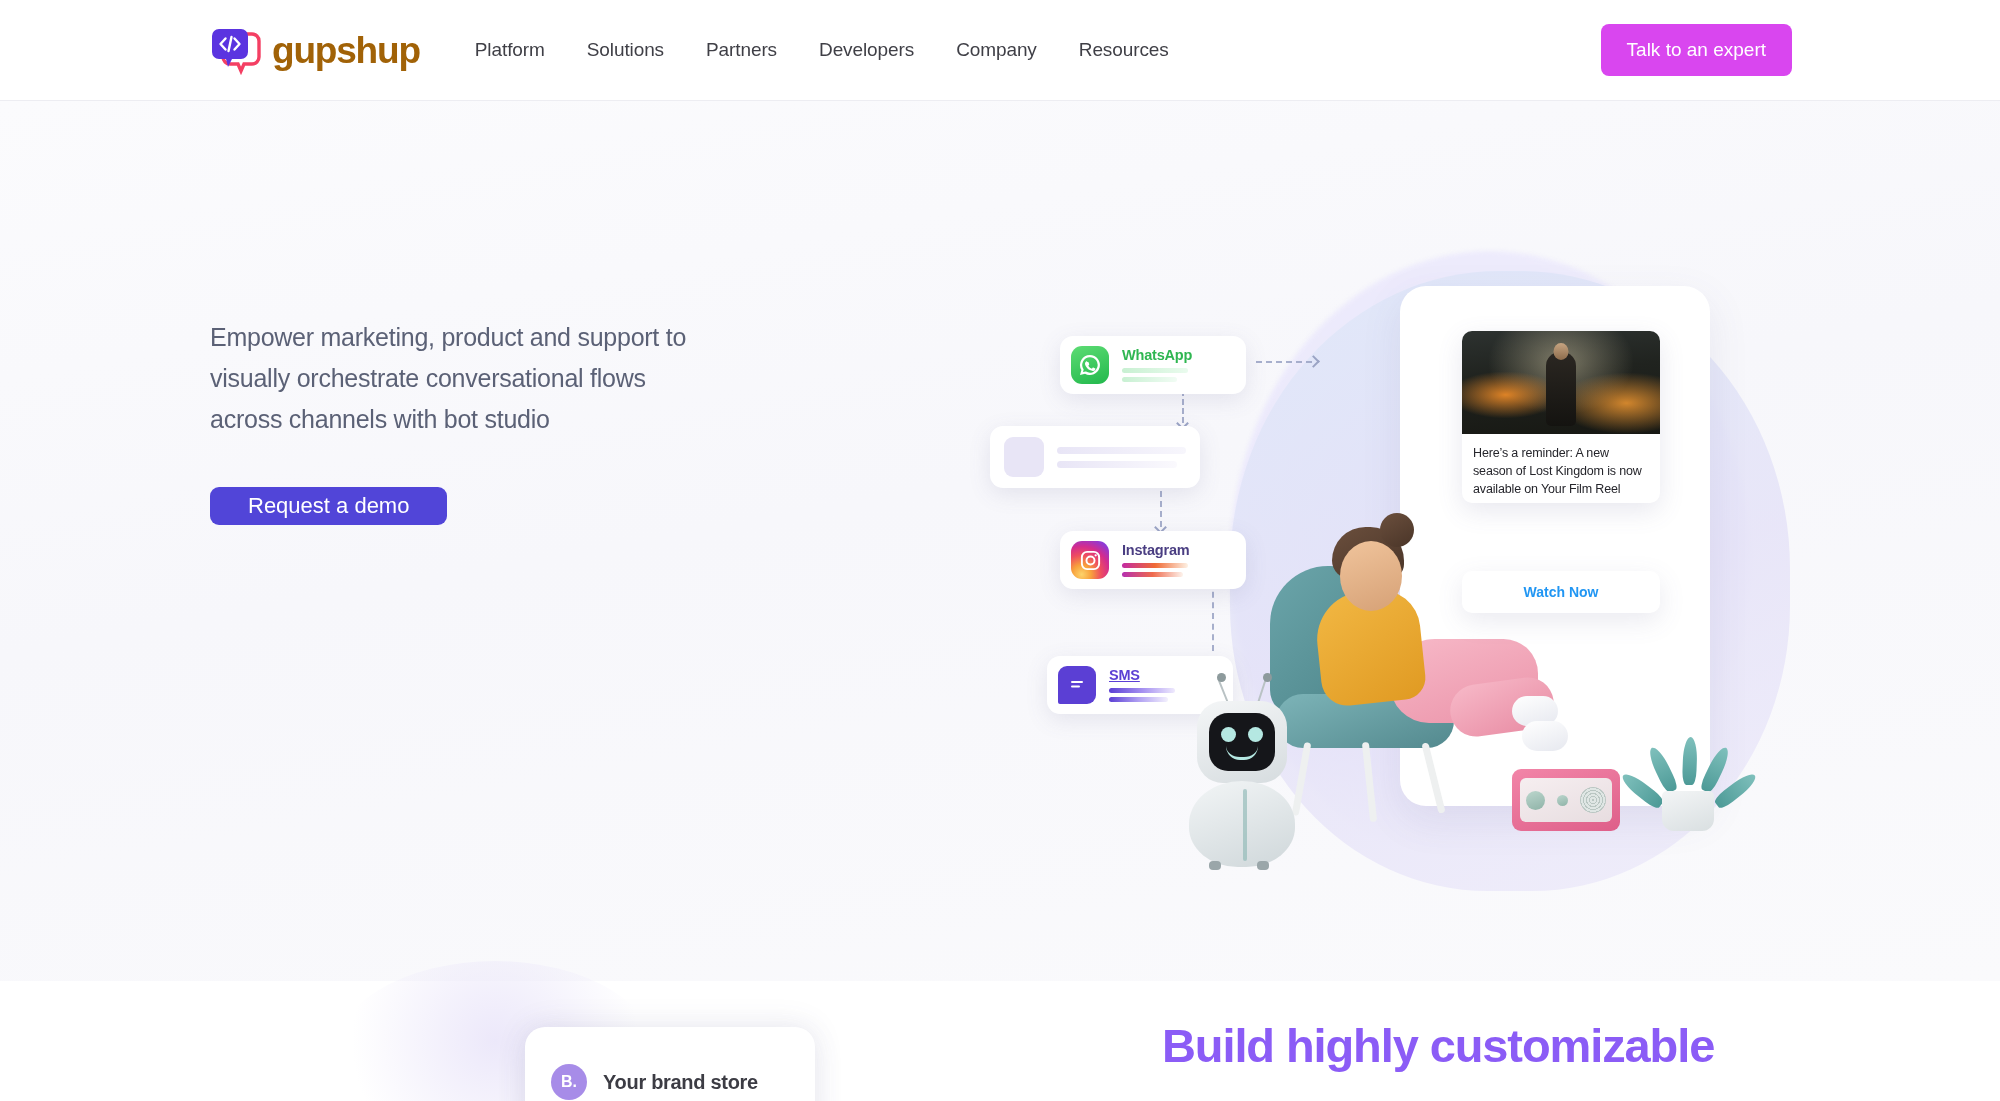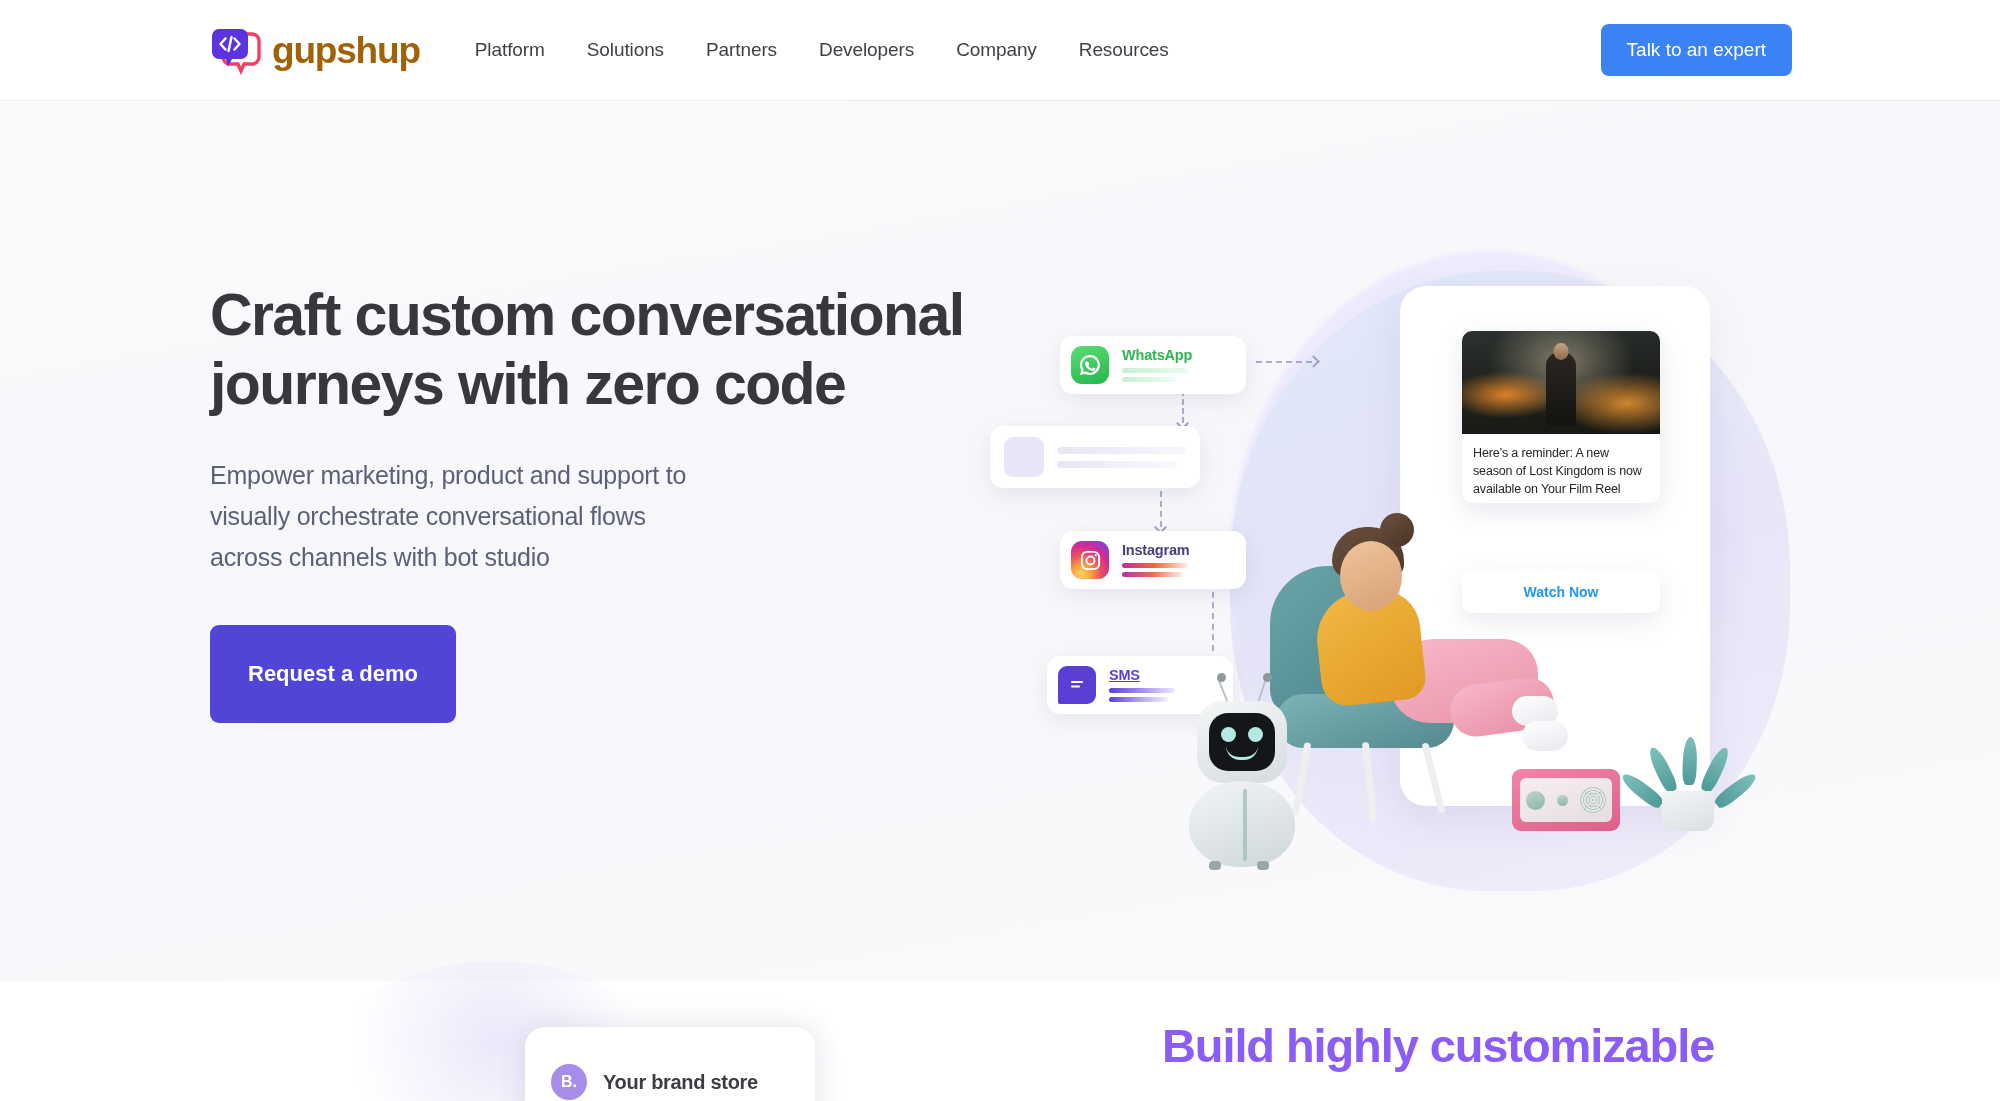--- a/index.html
+++ b/index.html
@@ -25,21 +25,21 @@
   }
 
   .nav { display:flex; align-items:center; gap:42px; margin-left:55px; }
   .nav-item {
     font-size:19px; color:#3f3f46; letter-spacing:-0.1px;
     cursor:pointer; white-space:nowrap;
   }
 
   .header-cta {
     margin-left:auto; margin-right:208px;
-    background:#3b82f6; color:#fff;
+    background:#d946ef; color:#fff;
     font-size:19px; font-family:"Liberation Sans", sans-serif;
     border:none; border-radius:8px;
     padding:15px 26px; cursor:pointer; white-space:nowrap;
   }
 
   
   .hero {
     position:relative; height:880px; overflow:hidden;
     background:linear-gradient(170deg,#fbfbfd 0%,#f7f7fb 45%,#fafafc 100%);
   }
@@ -58,21 +58,21 @@
   }
   .hero-sub {
     margin-top:36px;
     font-size:25px; line-height:1.63; color:#5b6176;
     letter-spacing:-0.25px;
   }
   .hero-btn {
     margin-top:48px;
     display:inline-block; background:#5145d8; color:#fff;
     font-size:22px; font-family:"Liberation Sans", sans-serif;
-    border:none; border-radius:9px; padding:36px 38px; cursor:pointer;font-weight:bold;
+    border:none; border-radius:9px; padding:6px 38px; cursor:pointer;
   }
 
   
   .illo { position:absolute; left:1060px; top:140px; width:720px; height:680px; }
 
   .illo-bigblob {
     position:absolute; left:170px; top:30px;
     width:560px; height:620px; border-radius:48% 48% 46% 46%;
     background:linear-gradient(160deg,#dce7f8 0%,#e3e0f7 55%,#ece9fa 100%);
     opacity:.75;
@@ -337,24 +337,20 @@
 
   <button class="header-cta">Talk to an expert</button>
 </div>
 
 <section class="hero">
   <div class="hero-blob"></div>
 
   <div class="hero-inner">
 
     <div class="hero-copy">
-      <h1 class="hero-title">
-        <div>Craft custom conversational</div>
-        <div>journeys with zero code</div>
-      </h1>
       <p class="hero-sub">
         <span>Empower marketing, product and support to</span><br>
         <span>visually orchestrate conversational flows</span><br>
         <span>across channels with bot studio</span>
       </p>
       <button class="hero-btn">Request a demo</button>
     </div>
 
     <div class="illo">
       <div class="illo-bigblob"></div>

